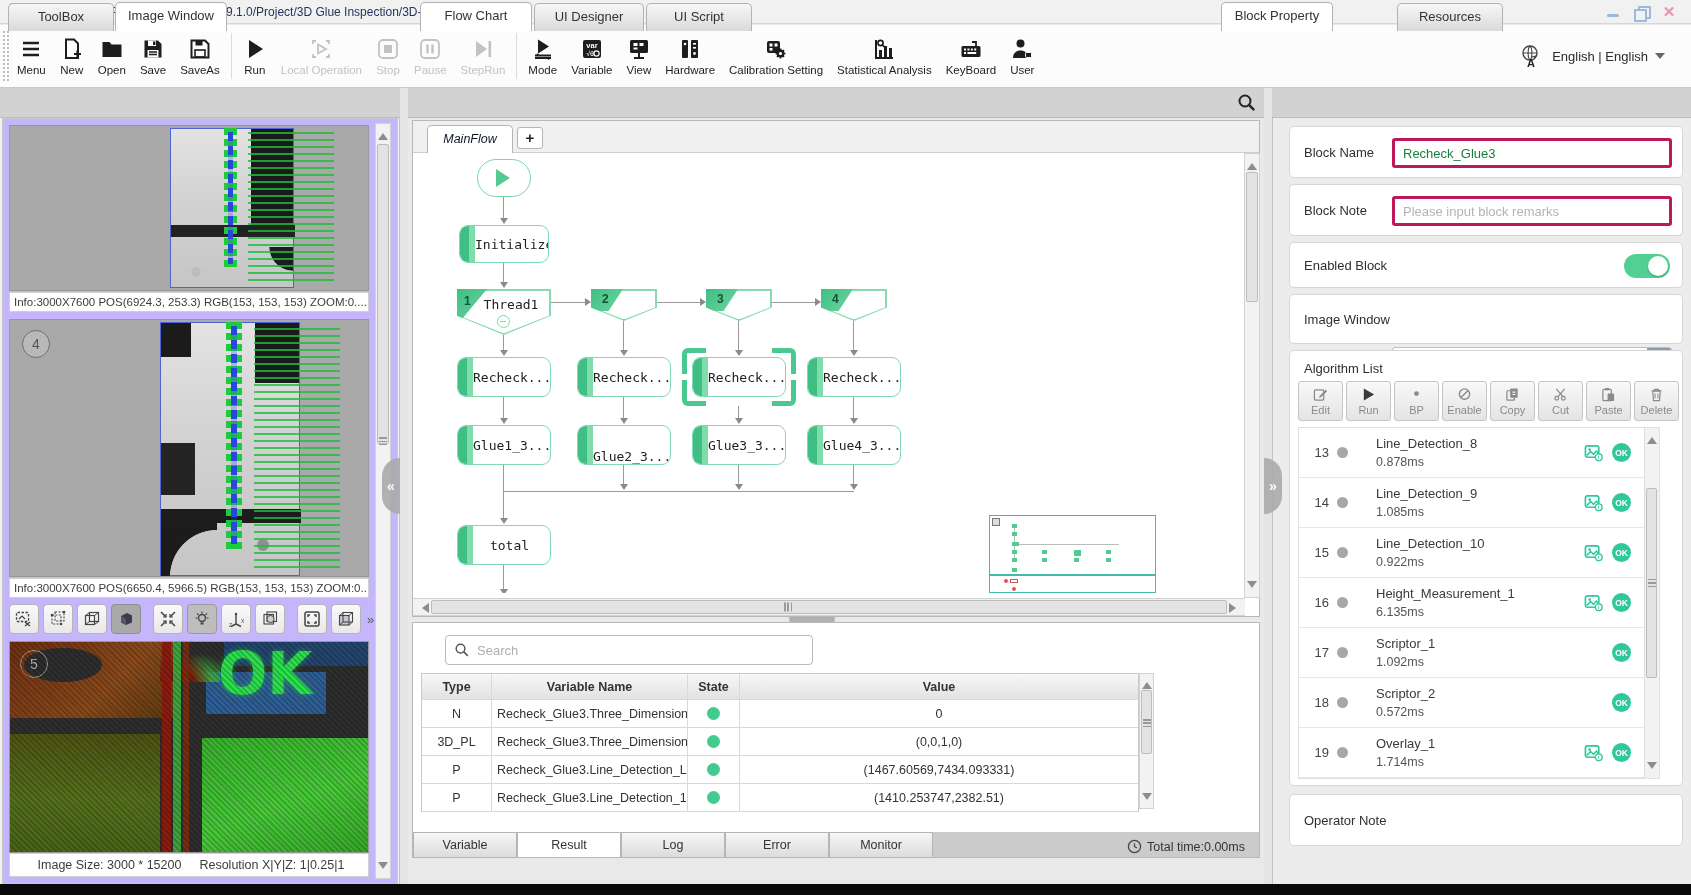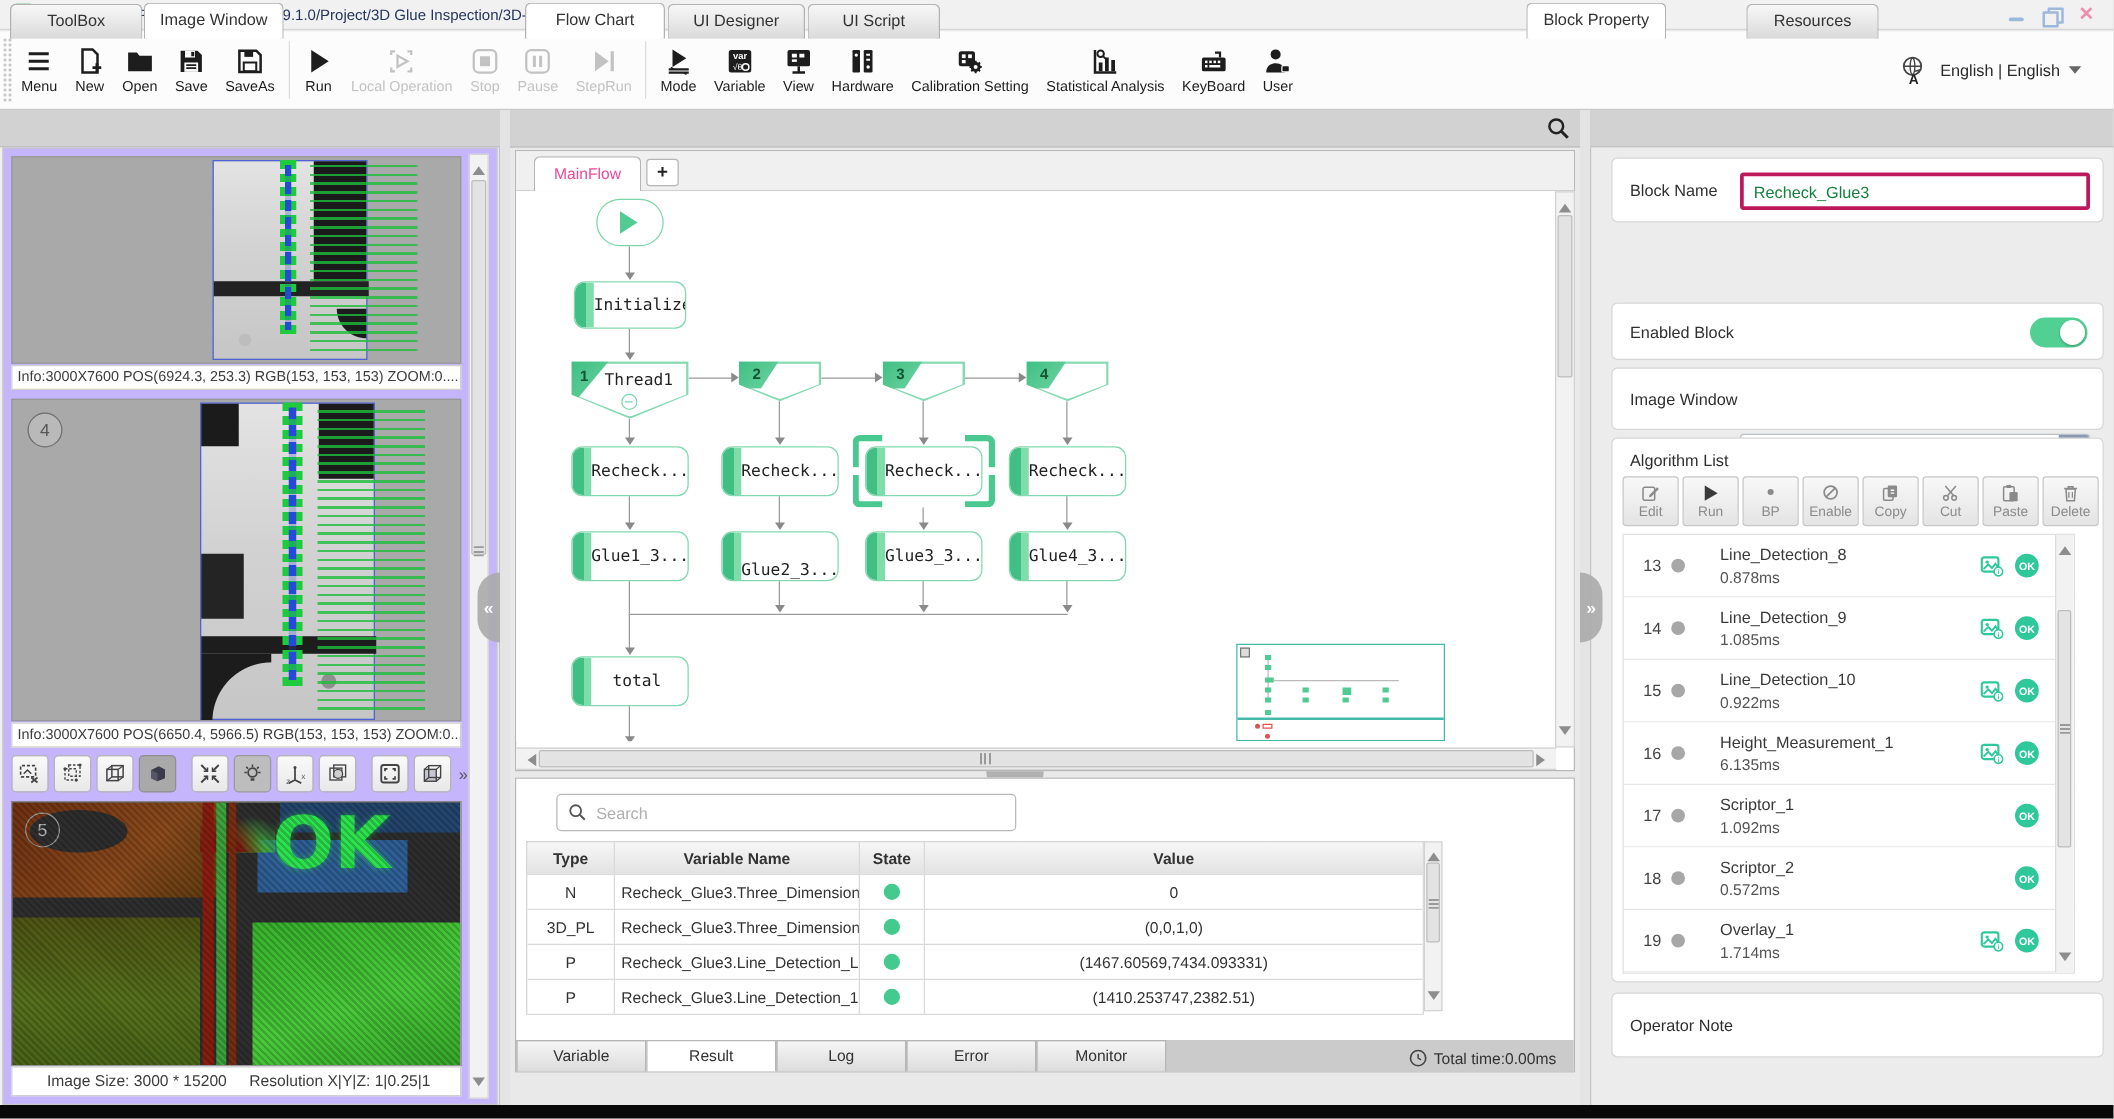--- a/index.html
+++ b/index.html
@@ -80,21 +80,21 @@
   
   .handle { position:absolute; background:#ababab; color:#fff; display:flex; align-items:center; justify-content:center; cursor:pointer; opacity:.9; }
   .handle.left  { width:18px; height:56px; border-radius:28px 0 0 28px; }
   .handle.right { width:18px; height:56px; border-radius:0 28px 28px 0; }
   .handle.down  { width:46px; height:20px; border-radius:0 0 46px 46px; font-size:11px; letter-spacing:2px; }
   .handle span { font-size:14px; font-weight:bold; }
 
   
   .flowcard { position:absolute; left:412px; top:120px; width:848px; height:497px; background:#fff; border:1px solid #b8b8b8; }
   .mainflow-row { position:absolute; left:0; top:0; width:100%; height:32px; background:#f0f0f0; border-bottom:1px solid #cfcfcf; }
-  .mf-tab { position:absolute; left:14px; top:4px; width:86px; height:28px; background:#fff; border:1px solid #b5b5b5; border-bottom:none; border-radius:5px 5px 0 0; font-size:12.5px; color:#ec4899; text-align:center; line-height:26px; cursor:pointer; }
+  .mf-tab { position:absolute; left:14px; top:4px; width:86px; height:28px; background:#fff; border:1px solid #b5b5b5; border-bottom:none; border-radius:5px 5px 0 0; font-size:12.5px; color:#0f172a; text-align:center; line-height:26px; cursor:pointer;font-style:italic; }
   .mf-add { position:absolute; left:104px; top:6px; width:26px; height:22px; background:#fff; border:1px solid #b5b5b5; border-radius:3px; font-size:15px; font-weight:bold; color:#222; text-align:center; line-height:20px; cursor:pointer; }
   .nav-arrows { position:absolute; right:18px; top:8px; display:flex; gap:16px; }
   .nav-arrows .na { width:0; height:0; border:7px solid transparent; cursor:pointer; }
   .na-l { border-right:9px solid #b9b9b9; }
   .na-r { border-left:9px solid #6e6e6e; }
 
   .canvas { position:absolute; left:0; top:32px; width:832px; height:440px; background:#fff; overflow:hidden; }
 
   
   .fblock { position:absolute; background:#fff; border:1.5px solid #83d9af; border-radius:9px; display:flex; align-items:center;
@@ -777,20 +777,24 @@
     </div>
   </div>
 
   <div class="rpanel">
 
     <div class="rcard" style="top:8px;height:52px;">
       <div class="rlabel" style="top:18px;">Block Name</div>
       <input class="rinput" style="left: 102px; top: 11px; width: 280px;" value="Recheck_Glue3">
     </div>
 
+    <div class="rcard" style="top:66px;height:52px;">
+      <div class="rlabel" style="top:18px;">Block Note</div>
+      <input class="rinput" style="left: 102px; top: 11px; width: 280px;" placeholder="Please input block remarks">
+    </div>
 
     <div class="rcard" style="top:124px;height:46px;">
       <div class="rlabel" style="top:15px;">Enabled Block</div>
       <div class="toggle" style="right:12px;top:11px;">
           <div class="knob"></div>
         </div>
     </div>
 
     <div class="rcard" style="top:176px;height:50px;">
       <div class="rlabel" style="top:17px;">Image Window</div>

